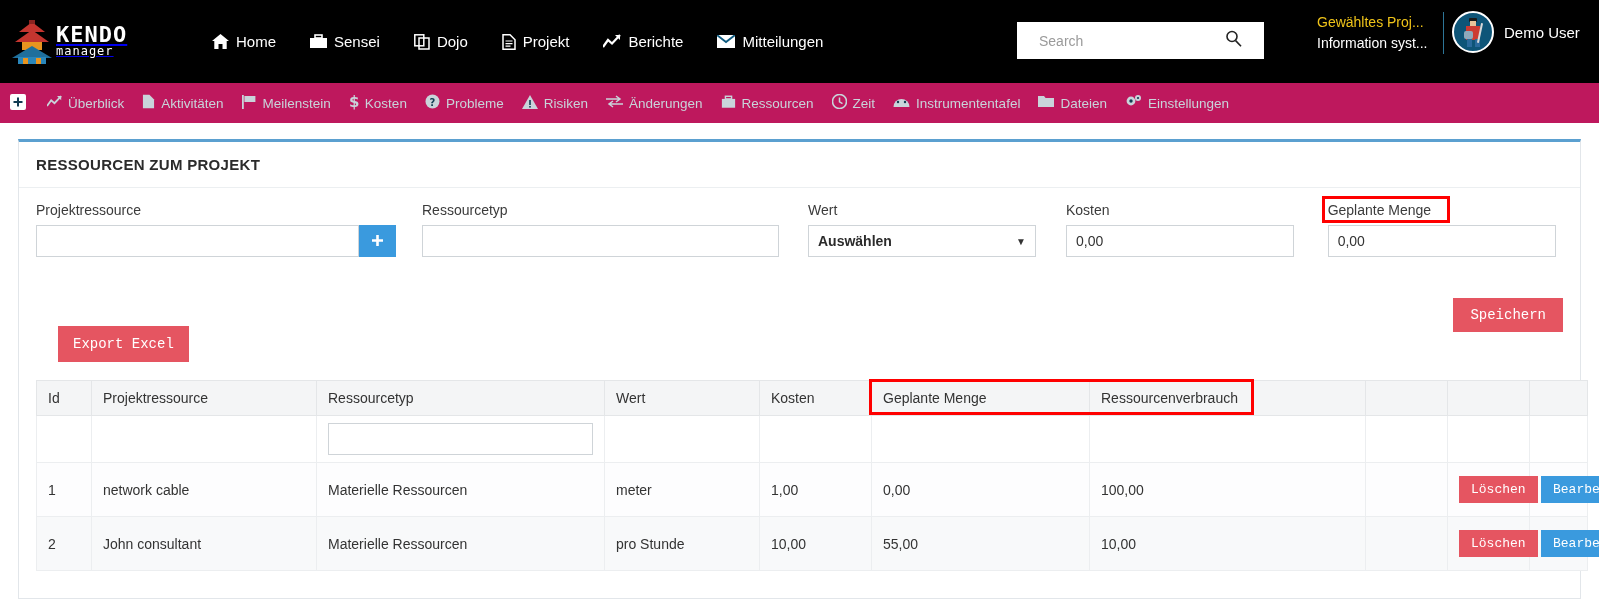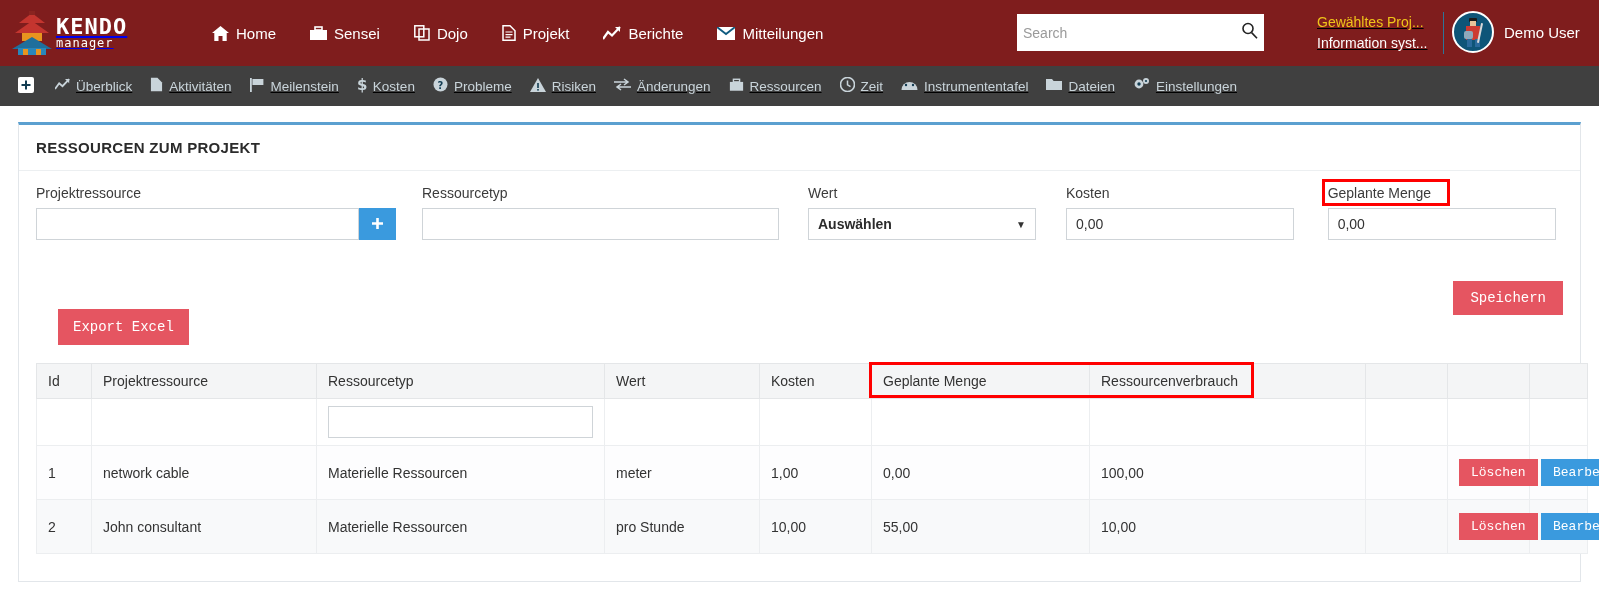--- a/index.html
+++ b/index.html
@@ -5,22 +5,22 @@
   * { box-sizing: border-box; margin: 0; padding: 0; }
   html, body {
     width: 1599px; height: 607px;
     background: #ffffff;
     font-family: "Liberation Sans", sans-serif;
     overflow: hidden;
   }
 
   
   .navbar {
-    height: 66px;
-    background: #7f1d1d;
+    height: 83px;
+    background: #000000;
     display: flex;
     align-items: center;
     position: relative;
   }
   .brand {
     width: 140px; height: 66px;
     display: flex; align-items: center;
     padding-left: 12px;
   }
   .brand-logo { display:flex; align-items:center; }
@@ -45,22 +45,23 @@
   .nav-link .ico { display: inline-flex; align-items: center; }
   .badge {
     background: #eeb111; color: #1a1a1a; font-size: 11px;
     border-radius: 9px; padding: 1px 6px; font-weight: bold;
     position: relative; top: -8px; left: 2px;
   }
 
   .search-wrap { position: absolute; left: 1017px; top: 14px; }
   .search-box {
     width: 247px; height: 37px; background: #ffffff;
-    display: flex; align-items: center; padding: 0 6px;
+    display: flex; align-items: center; padding: 0 22px;
     border: none;
+    margin-top: 8px;
   }
   .search-box input {
     flex: 1; border: none; outline: none; font-size: 14px;
     color: #333; font-family: "Liberation Sans", sans-serif;
   }
   .search-box input::placeholder { color: #9a9a9a; }
   .search-ico { color: #222; font-size: 17px; cursor: pointer; }
 
   .proj-info {
     position: absolute; left: 1317px; top: 12px;
@@ -76,22 +77,22 @@
   .user-wrap { position: absolute; left: 1452px; top: 11px; display: flex; align-items: center; gap: 10px; }
   .avatar {
     width: 42px; height: 42px; border-radius: 50%;
     border: 2px solid #ffffff; background: #0e5578;
     position: relative; overflow: hidden; flex: 0 0 auto;
   }
   .user-name { color: #ffffff; font-size: 15px; white-space: nowrap; }
 
   
   .subnav {
-    height: 40px; background: #404040;
-    display: flex; align-items: center; padding-left: 8px; text-decoration: underline;
+    height: 40px; background: #be185d;
+    display: flex; align-items: center; 
   }
   .subnav a {
     color: #c9d4da; font-size: 13.5px; text-decoration: none;
     padding: 0 9px; height: 40px; display: flex; align-items: center;
     gap: 6px; white-space: nowrap;
   }
   .subnav .plus-tab {
     color: #ffffff; padding: 0 12px 0 10px; font-size: 15px;
   }
 

